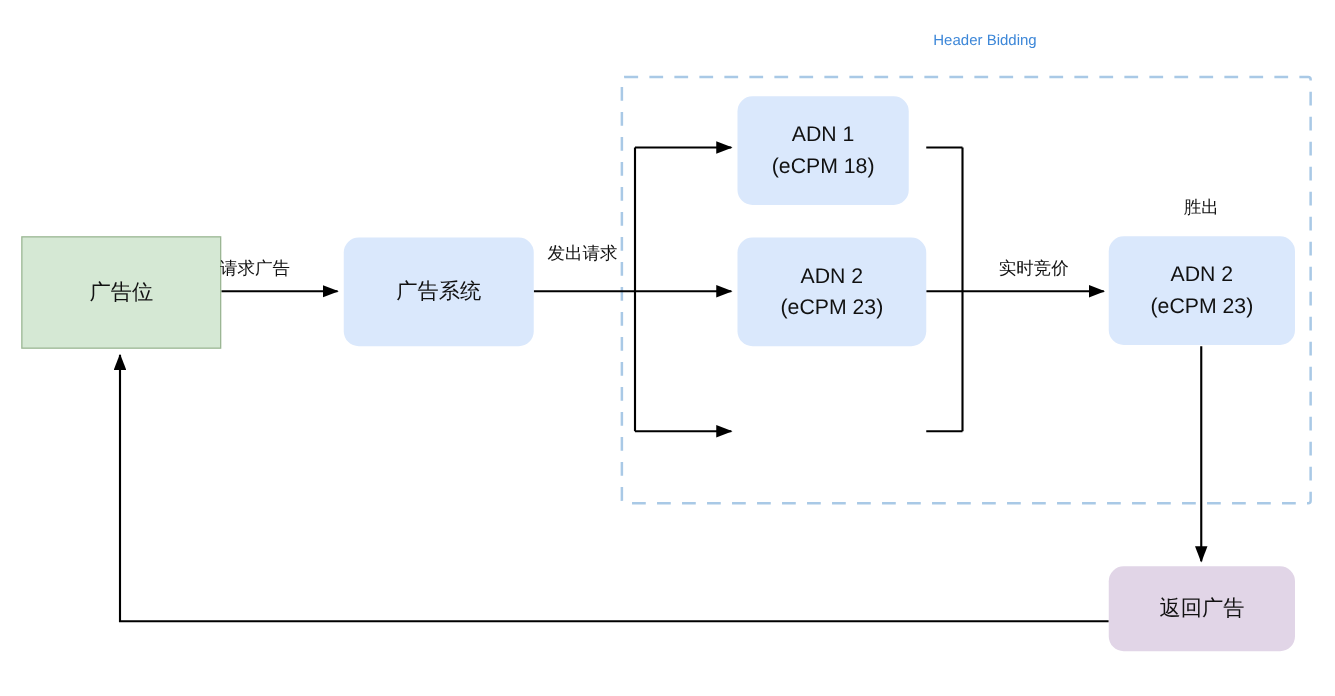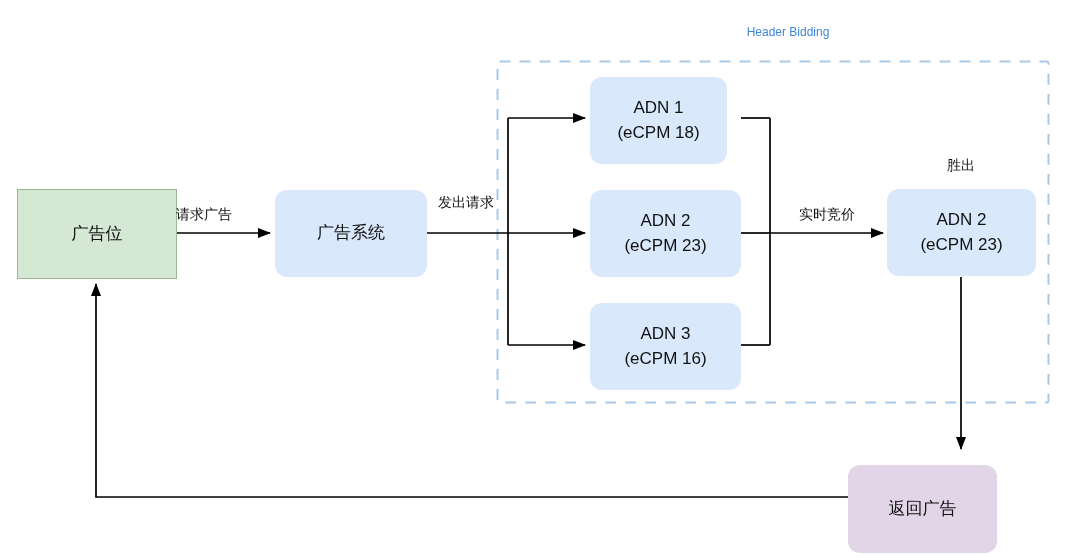--- a/index.html
+++ b/index.html
@@ -84,21 +84,21 @@
     color: var(--title-blue);
     margin-left: 11px;
   }
   
   .n-ad-slot   { left: 17px;  top: 189px; width: 160px; height: 90px; }
   .n-ad-system { left: 275px; top: 190px; width: 152px; height: 87px; }
   .n-adn1      { left: 590px; top: 77px;  width: 137px; height: 87px; }
   .n-adn2      { left: 590px; top: 190px; width: 151px; height: 87px; }
   .n-adn3      { left: 590px; top: 303px; width: 151px; height: 87px; }
   .n-winner    { left: 887px; top: 189px; width: 149px; height: 87px; }
-  .n-return    { left: 848px; top: 453px; width: 149px; height: 88px; margin-top: 12px; }
+  .n-return    { left: 887px; top: 453px; width: 149px; height: 68px; }
 </style>
 </head>
 <body>
 
 <div class="canvas">
 
   <svg class="wires" viewBox="0 0 1068 557">
     <defs>
       <marker id="arrow" markerUnits="userSpaceOnUse" markerWidth="13" markerHeight="10" refX="12" refY="5" orient="auto">
         <path d="M0,0 L13,5 L0,10 z" fill="#000000"></path>
@@ -134,24 +134,20 @@
   <div class="node round-blue n-adn1">
     <span>ADN 1</span>
     <span>(eCPM 18)</span>
   </div>
 
   <div class="node round-blue n-adn2">
     <span>ADN 2</span>
     <span>(eCPM 23)</span>
   </div>
 
-  <div class="node round-blue n-adn3">
-    <span>ADN 3</span>
-    <span>(eCPM 16)</span>
-  </div>
 
   <div class="free-label" style="left:961px; top:157px;">胜出</div>
 
   <div class="node round-blue n-winner">
     <span>ADN 2</span>
     <span>(eCPM 23)</span>
   </div>
 
   <div class="node round-purple n-return">
     <span>返回广告</span>

